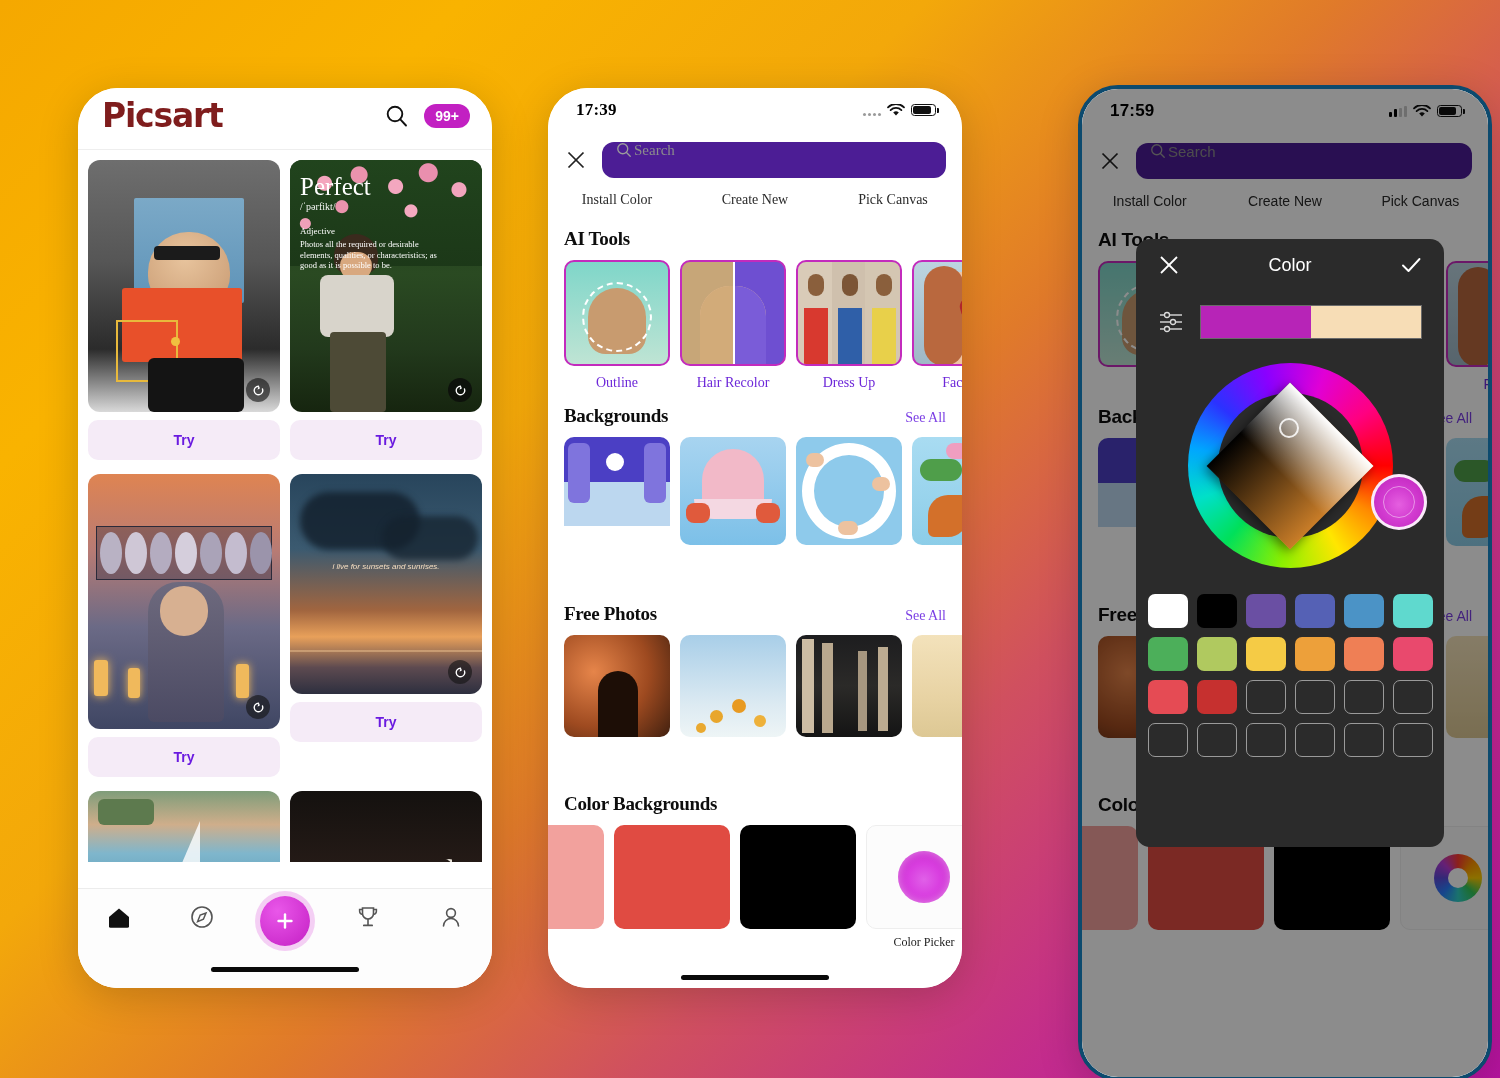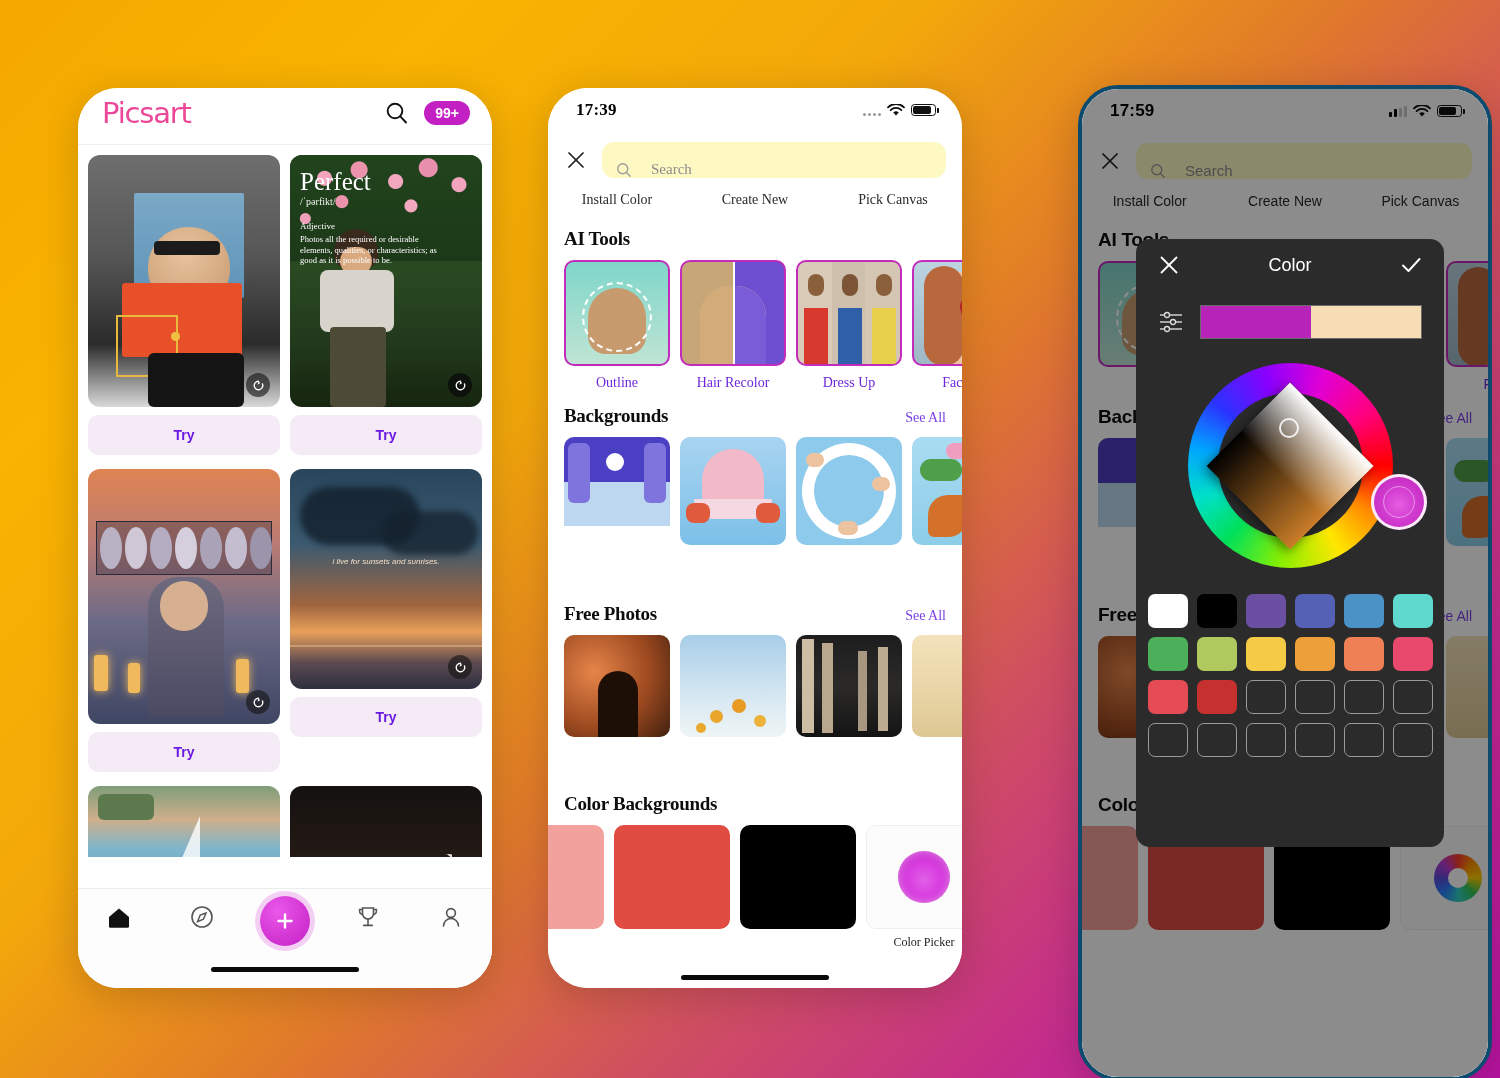--- a/index.html
+++ b/index.html
@@ -44,21 +44,21 @@
   .sig.mixed i:nth-child(4){height:11px;background:#c9c9c9}
   .batt { width: 25px; height: 12px; border: 1.6px solid #111; border-radius: 3.5px; position: relative; }
   .batt::after { content:''; position:absolute; right:-4px; top:3.2px; width:2px; height:5px; background:#111; border-radius:0 1px 1px 0;}
   .batt span { position:absolute; top:1.3px; left:1.3px; bottom:1.3px; border-radius:2px; display:block; }
 
   
   .p1-header {
     display: flex; align-items: center; justify-content: space-between;
     padding: 8px 22px 14px 24px; border-bottom: 1px solid #eee;
   }
-  .logo { font-size: 29px; font-weight: 400; letter-spacing: -1.2px; color: #ec4899; font-family: "DejaVu Sans", sans-serif; }
+  .logo { font-size: 33px; font-weight: 700; letter-spacing: -1.2px; color: #7f1d1d; font-family: "DejaVu Sans", sans-serif; }
   .p1-hd-right { display:flex; align-items:center; gap: 14px; }
   .badge99 {
     background: #c220c2; color: #fff; font-size: 14px; font-weight: 700;
     border-radius: 14px; padding: 5px 11px; line-height: 1;
   }
   .feed { padding: 10px 10px 0 10px; overflow: hidden; height: 712px; }
   .feed-row { display: flex; gap: 10px; margin-bottom: 14px; }
   .f-card { flex: 1; }
   .f-img { width: 100%; border-radius: 12px; overflow: hidden; position: relative; }
   .try-btn {
@@ -86,22 +86,22 @@
     width: 50px; height: 50px; border-radius: 50%;
     background: radial-gradient(circle at 35% 30%, #e957e9, #c41fc4);
     box-shadow: 0 0 0 5px rgba(214,46,214,.22);
     display:flex; align-items:center; justify-content:center; margin-top:-7px;
   }
   .home-ind { position:absolute; left:50%; transform:translateX(-50%); bottom: 16px; width:148px; height:5px; border-radius:3px; background:#0a0a0a; }
 
   
   .ed-searchrow { display:flex; align-items:center; gap: 14px; padding: 10px 16px 6px 16px; }
   .ed-search {
-    flex:1; background:#fef9c3; border-radius: 12px; height: 36px;
-    display:flex; align-items:flex-end; gap:19px; padding: 0 14px;
+    flex:1; background:#4c1d95; border-radius: 12px; height: 36px;
+    display:flex; align-items:flex-start; gap:2px; padding: 0 14px;
     color:#8c8c8c; font-size: 15px;
   }
   .ed-tabs { display:flex; padding: 8px 0 6px 0; font-size: 14px; color:#2a2a2a; }
   .ed-tab { flex:1; text-align:center; }
   .sec-head {
     display:flex; align-items:baseline; justify-content:space-between;
     padding: 14px 16px 10px 16px;
     text-align: center;
   }
   .sec-title { font-size: 19px; font-weight: 700; color:#0d0d0d; letter-spacing:-.3px; }

